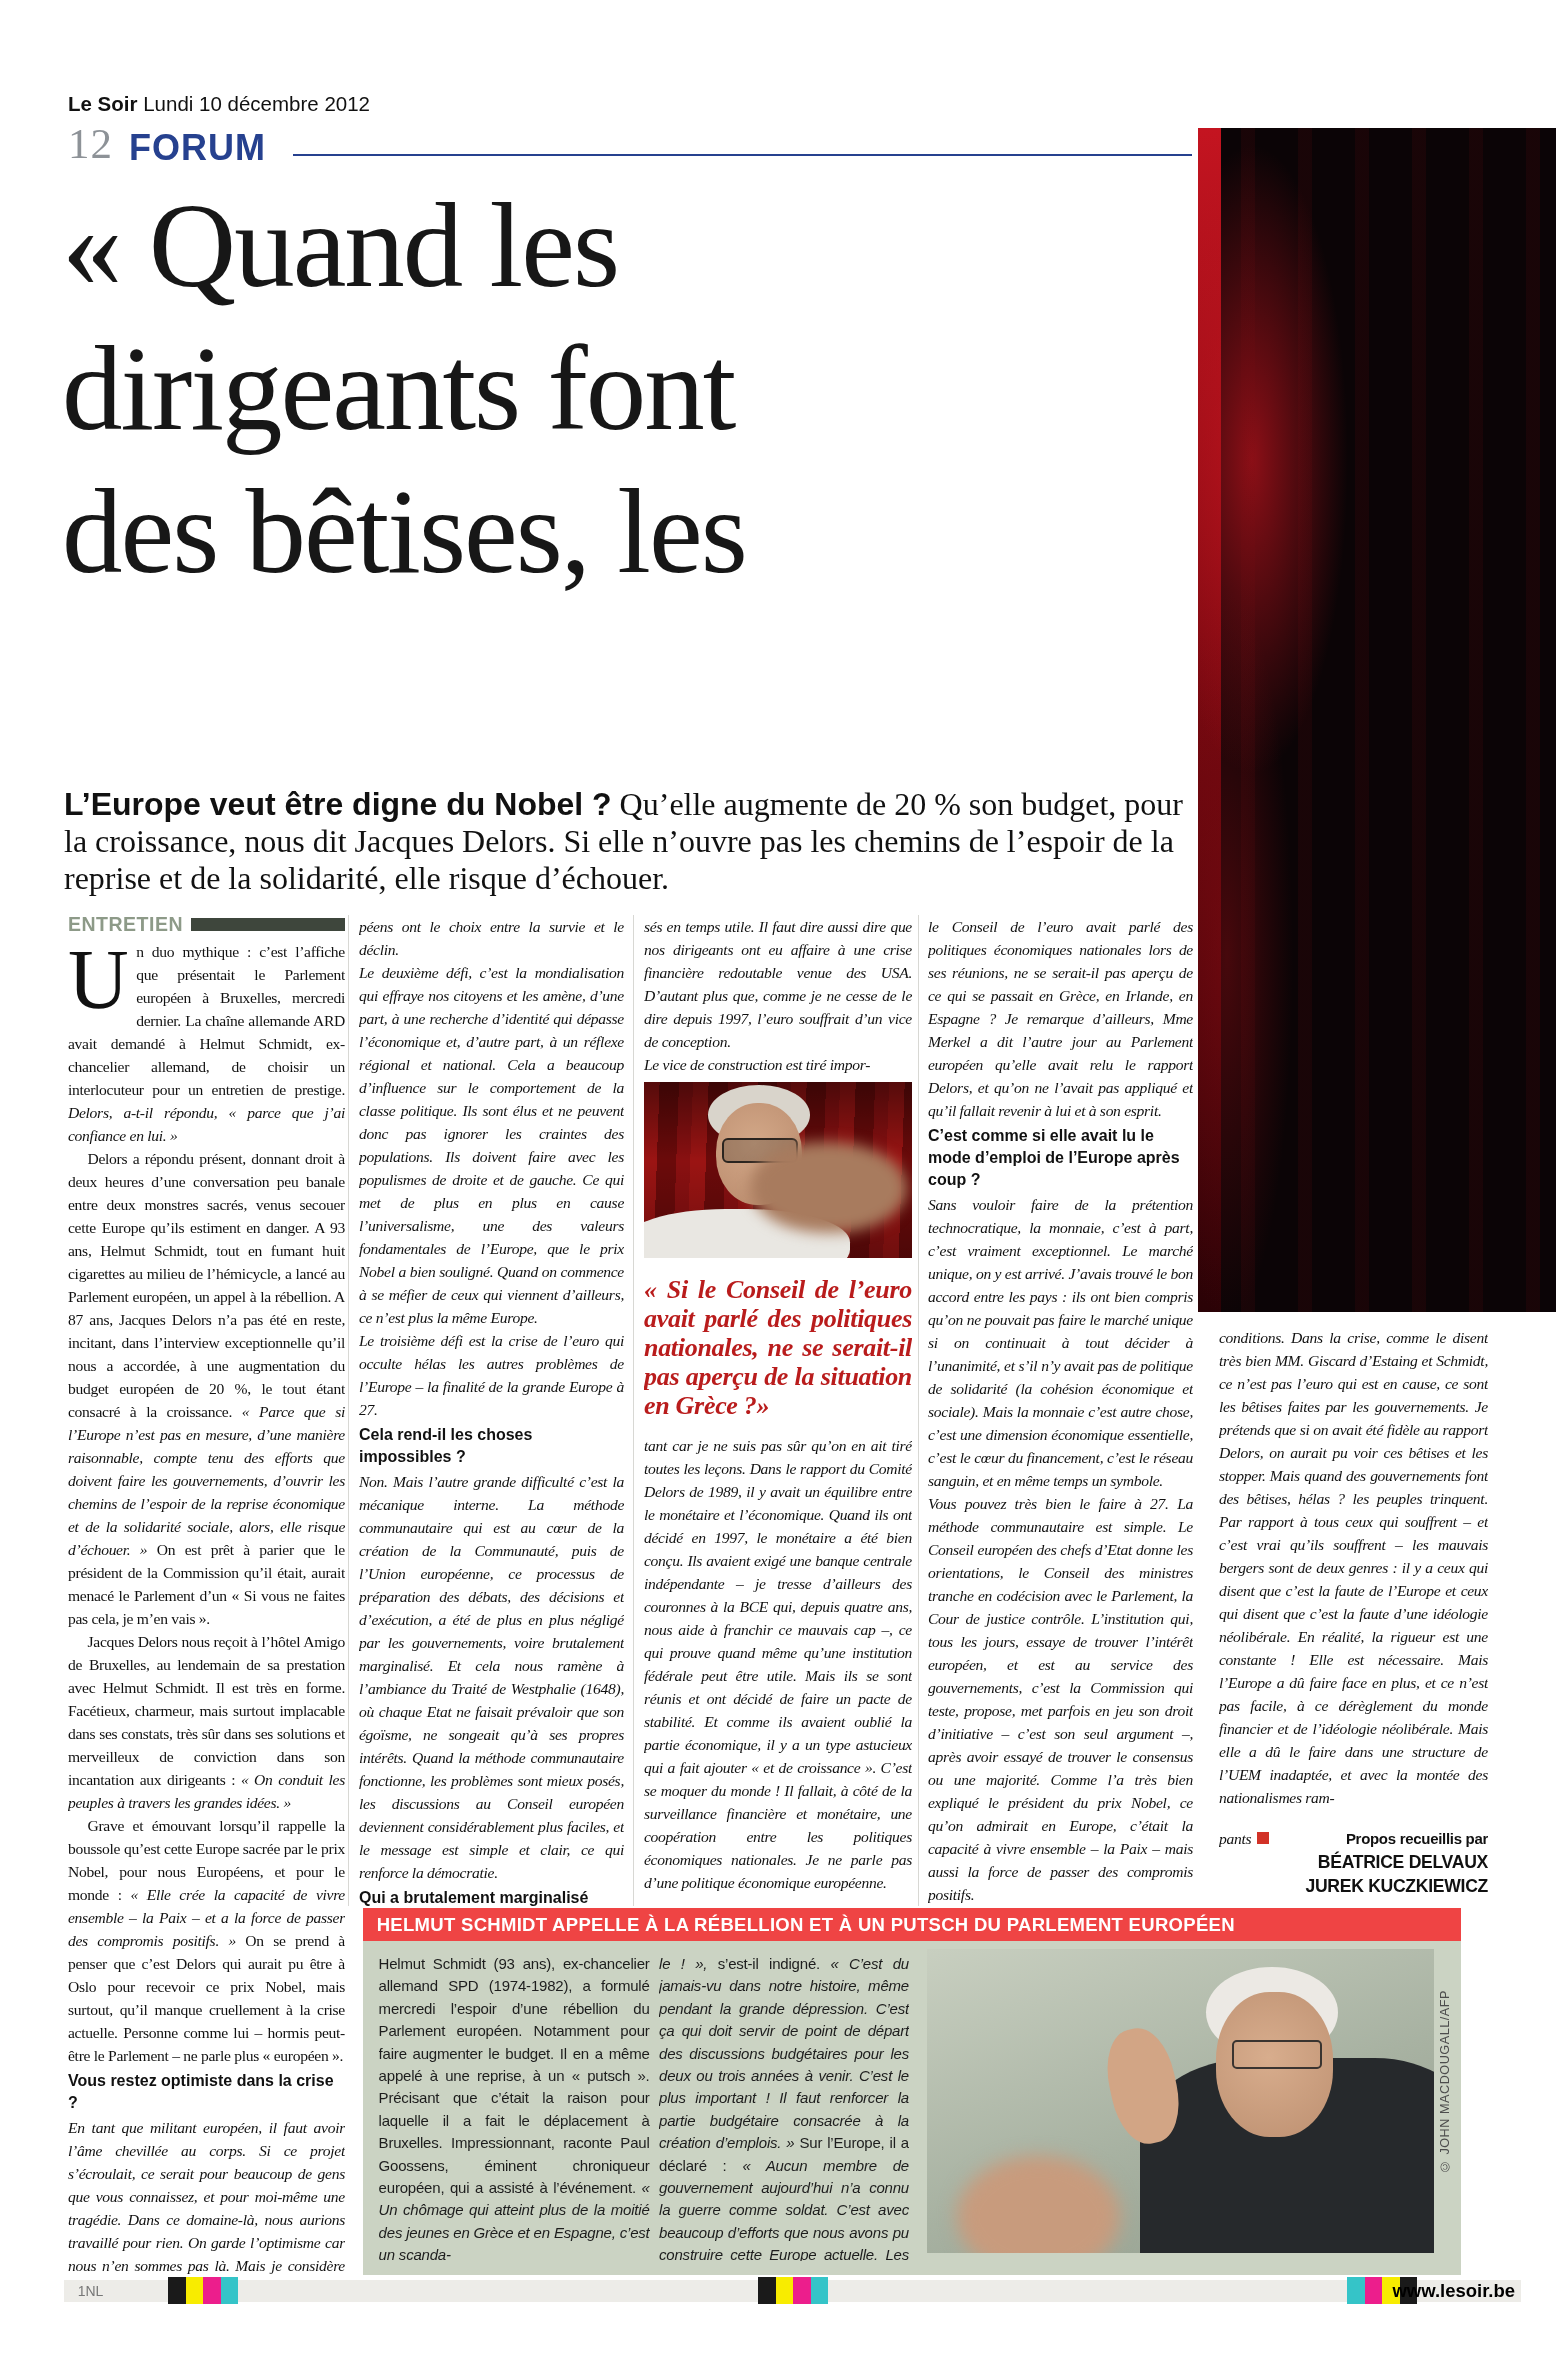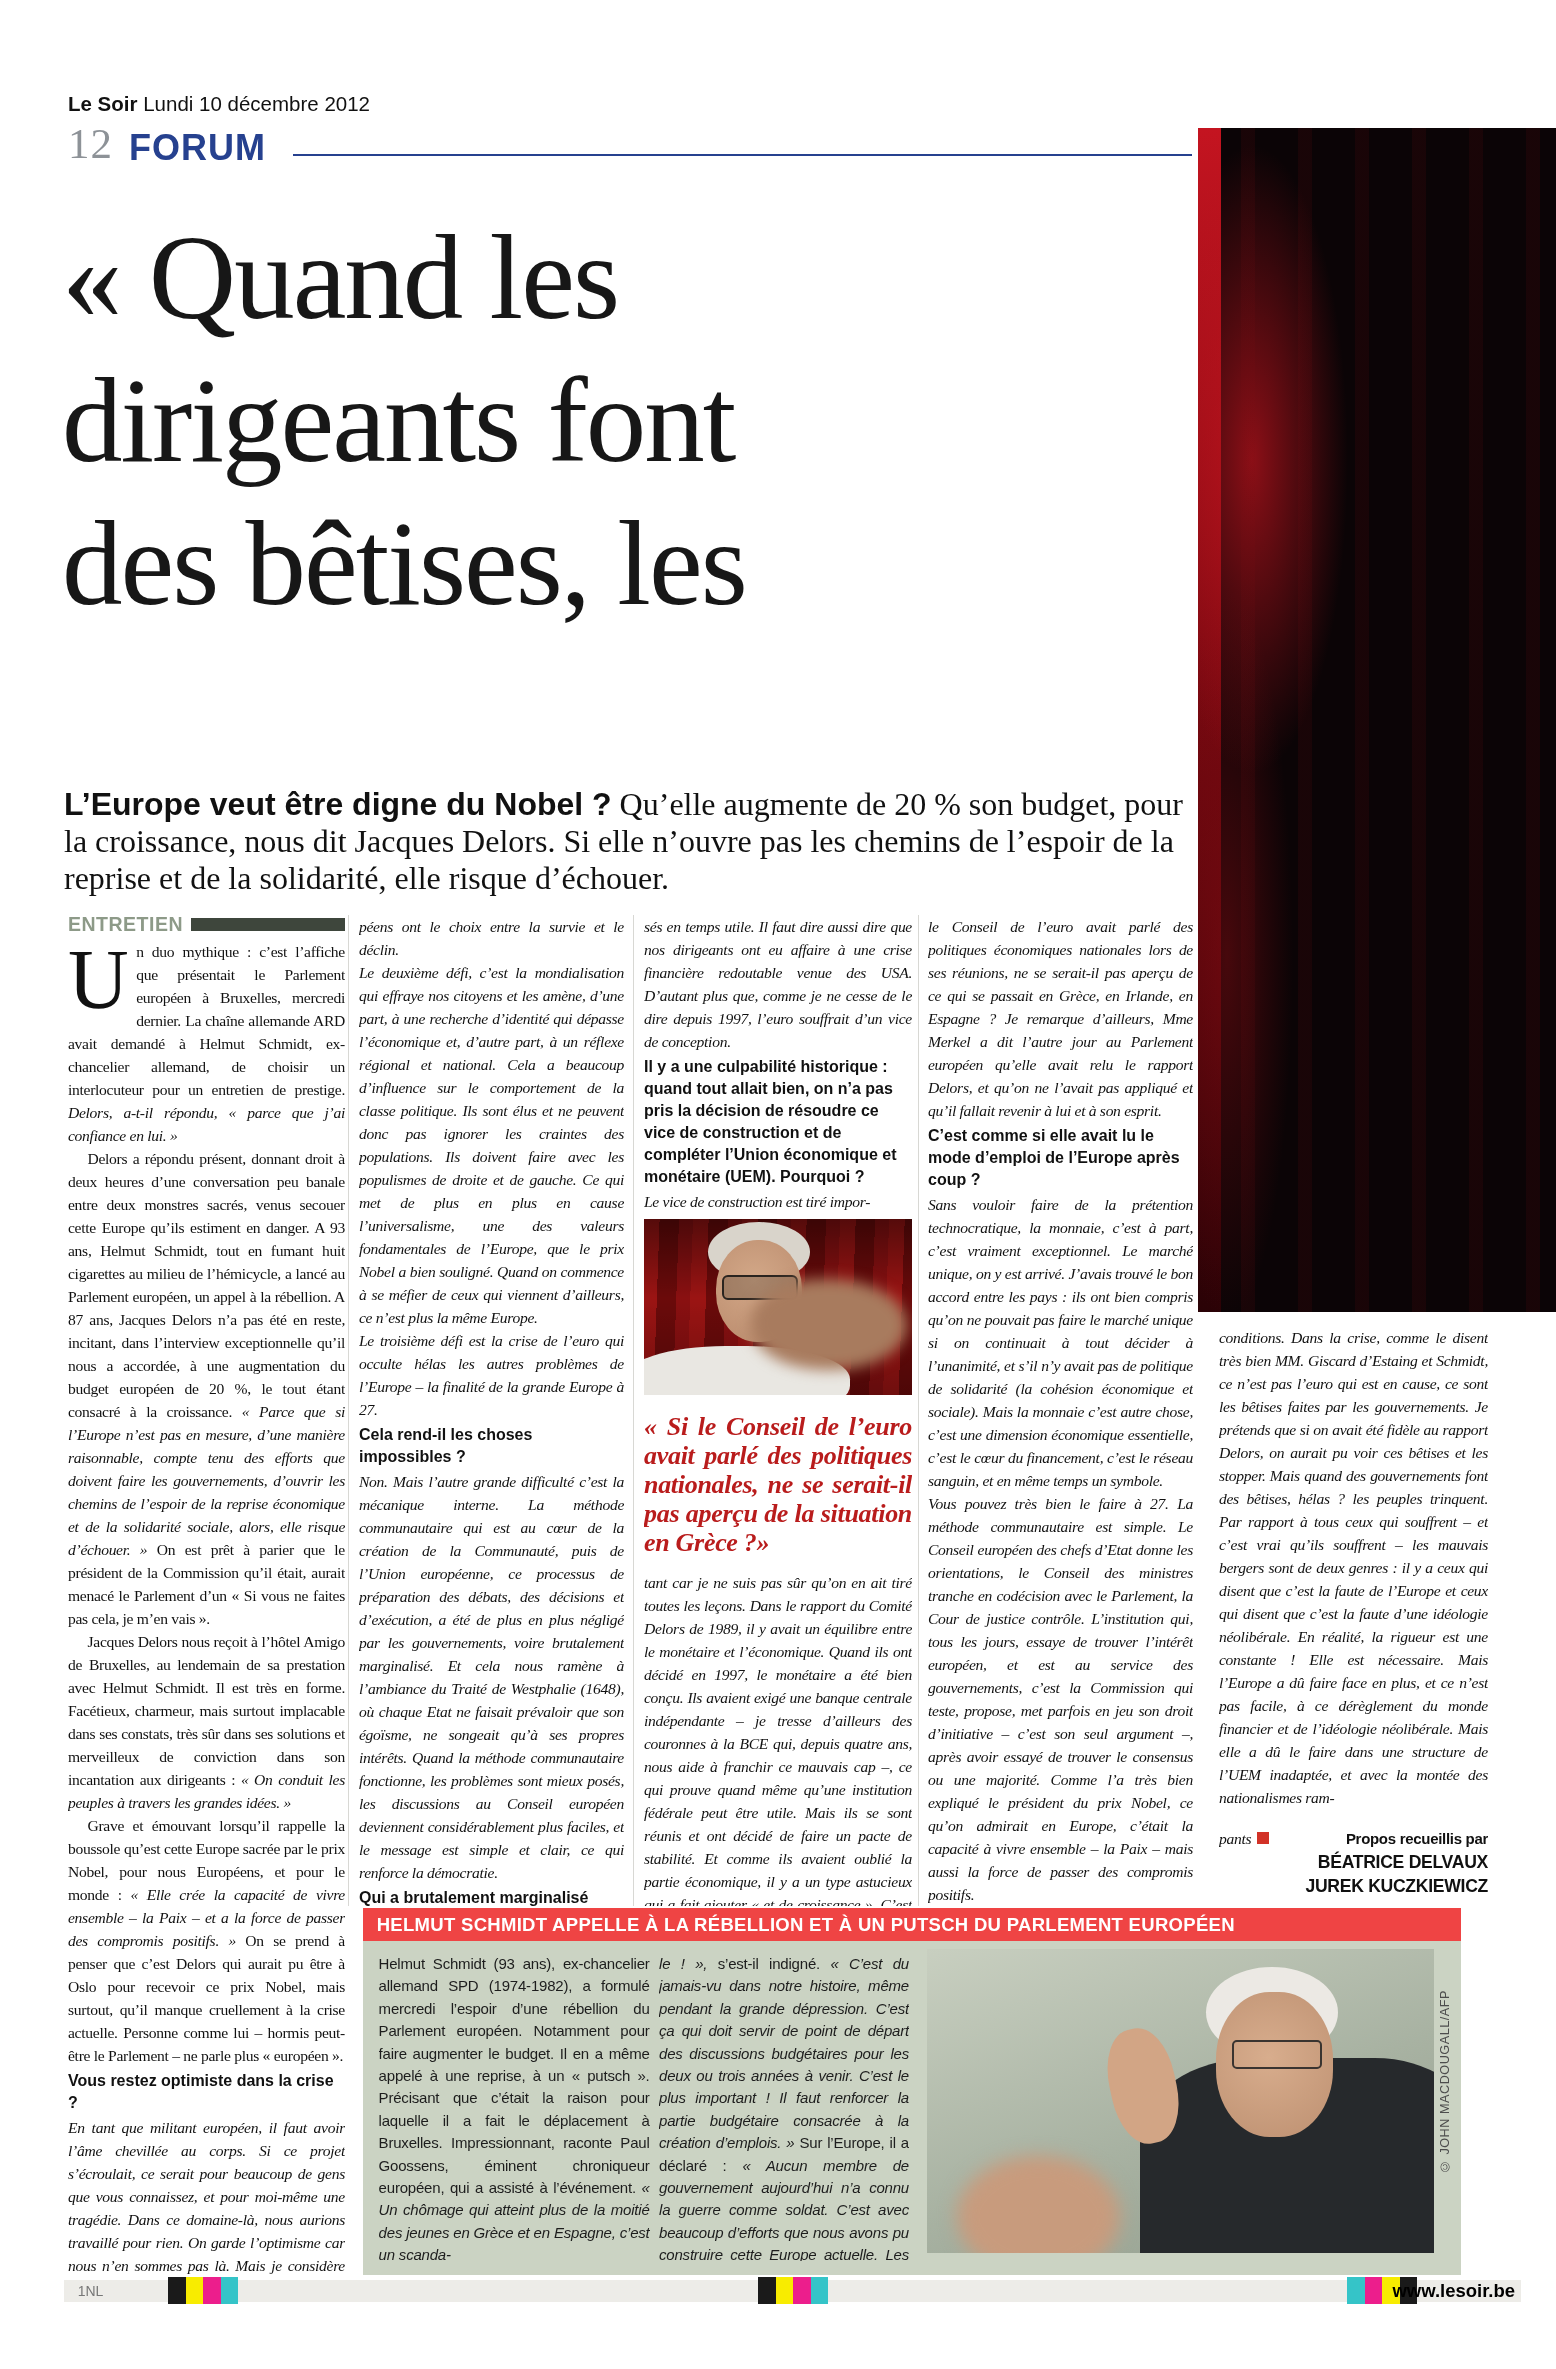--- a/index.html
+++ b/index.html
@@ -7,21 +7,21 @@
         font-family:"Liberation Serif","DejaVu Serif",serif;color:#111;}
   .abs{position:absolute;}
   .sans{font-family:"Liberation Sans","DejaVu Sans",sans-serif;}
   
   .mast{left:68px;top:92px;font-size:20.5px;}
   .mast b{font-weight:700;}
   .pageno{left:68px;top:119px;font-size:43px;color:#8d9297;letter-spacing:1px;}
   .section{left:129px;top:127px;font-size:36px;font-weight:700;color:#26418f;letter-spacing:1px;}
   .bluerule{left:293px;top:154px;width:899px;height:2px;background:#26418f;}
   
-  .headline{left:62px;top:206px;width:1141px;font-size:121px;line-height:143px;letter-spacing:-2px;color:#171717;}
+  .headline{left:62px;top:174px;width:1141px;font-size:121px;line-height:143px;letter-spacing:-2px;color:#171717;}
   .standfirst{left:64px;top:786px;width:1123px;font-size:32px;line-height:37px;text-align:left;}
   .standfirst .lead{font-family:"Liberation Sans","DejaVu Sans",sans-serif;font-weight:700;}
   
   .kicker{left:68px;top:913px;width:277px;display:flex;align-items:center;gap:7.8px;}
   .kicker .kt{font-family:"Liberation Sans","DejaVu Sans",sans-serif;font-weight:700;font-size:19.5px;color:#8d9a88;letter-spacing:0.5px;}
   .kicker .kbar{flex:1;height:12.7px;background:#3e463c;}
   
   .col{position:absolute;overflow:hidden;font-size:15.6px;line-height:23px;letter-spacing:-0.3px;text-align:justify;}
   .col p{margin:0;}
   .col p.ind{text-indent:19.5px;}
@@ -143,21 +143,20 @@
     <p class="it">Le deuxième défi, c’est la mondialisation qui effraye nos citoyens et les amène, d’une part, à une recherche d’identité qui dépasse l’économique et, d’autre part, à un réflexe régional et national. Cela a beaucoup d’influence sur le comportement de la classe politique. Ils sont élus et ne peuvent donc pas ignorer les craintes des populations. Ils doivent faire avec les populismes de droite et de gauche. Ce qui met de plus en plus en cause l’universalisme, une des valeurs fondamentales de l’Europe, que le prix Nobel a bien souligné. Quand on commence à se méfier de ceux qui viennent d’ailleurs, ce n’est plus la même Europe.</p>
     <p class="it">Le troisième défi est la crise de l’euro qui occulte hélas les autres problèmes de l’Europe – la finalité de la grande Europe à 27.</p>
     <p class="q">Cela rend-il les choses impossibles ?</p>
     <p class="it">Non. Mais l’autre grande difficulté c’est la mécanique interne. La méthode communautaire qui est au cœur de la création de la Communauté, puis de l’Union européenne, ce processus de préparation des débats, des décisions et d’exécution, a été de plus en plus négligé par les gouvernements, voire brutalement marginalisé. Et cela nous ramène à l’ambiance du Traité de Westphalie (1648), où chaque Etat ne faisait prévaloir que son égoïsme, ne songeait qu’à ses propres intérêts. Quand la méthode communautaire fonctionne, les problèmes sont mieux posés, les discussions au Conseil européen deviennent considérablement plus faciles, et le message est simple et clair, ce qui renforce la démocratie.</p>
     <p class="q">Qui a brutalement marginalisé cette méthode communautaire ? Sarkozy ?</p>
 
   </div>
 
   <div class="col" style="left:644px;top:915px;width:268px;height:991px;">
     <p class="it">sés en temps utile. Il faut dire aussi dire que nos dirigeants ont eu affaire à une crise financière redoutable venue des USA. D’autant plus que, comme je ne cesse de le dire depuis 1997, l’euro souffrait d’un vice de conception.</p>
-    <p class="q">Il y a une culpabilité historique : quand tout allait bien, on n’a pas pris la décision de résoudre ce vice de construction et de compléter l’Union économique et monétaire (UEM). Pourquoi ?</p>
     <p class="it">Le vice de construction est tiré impor-</p>
     <div class="delorsphoto">
       <div class="shade"></div>
       <div class="hair"></div>
       <div class="face"></div>
       <div class="glasses"></div>
       <div class="shirt"></div>
       <div class="hand"></div>
     </div>
     <p class="pullquote">« Si le Conseil de l’euro avait parlé des politiques nationales, ne se serait-il pas aperçu de la situation en Grèce ?»</p>

